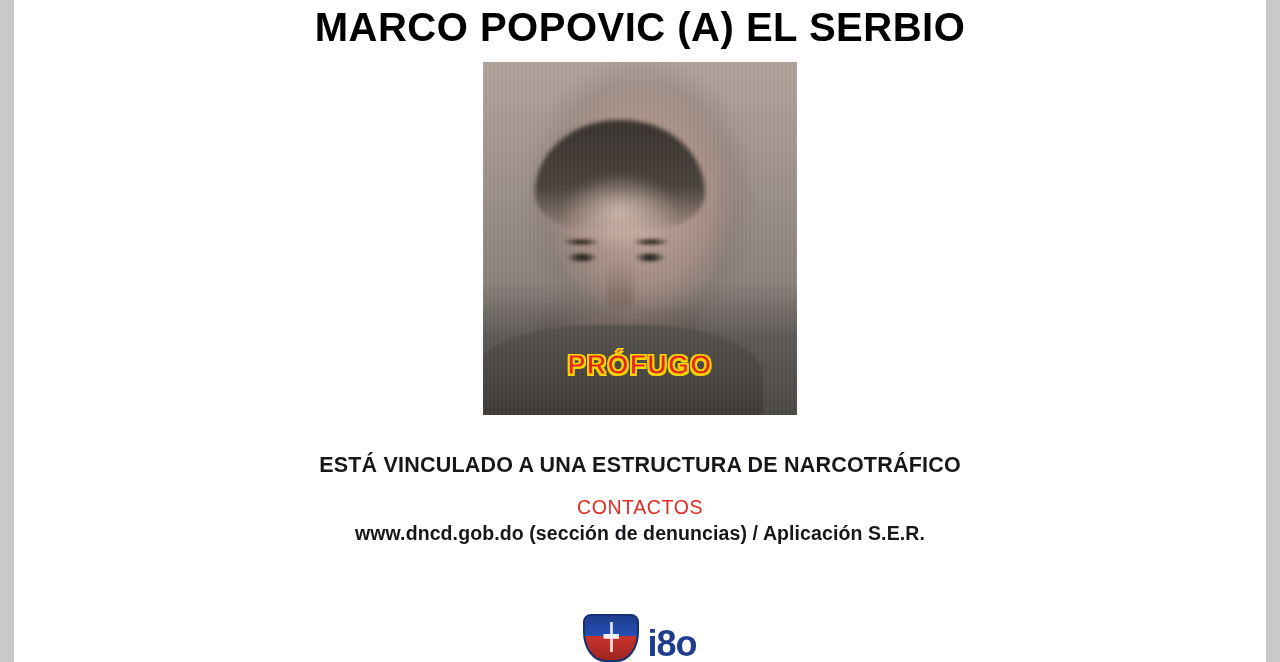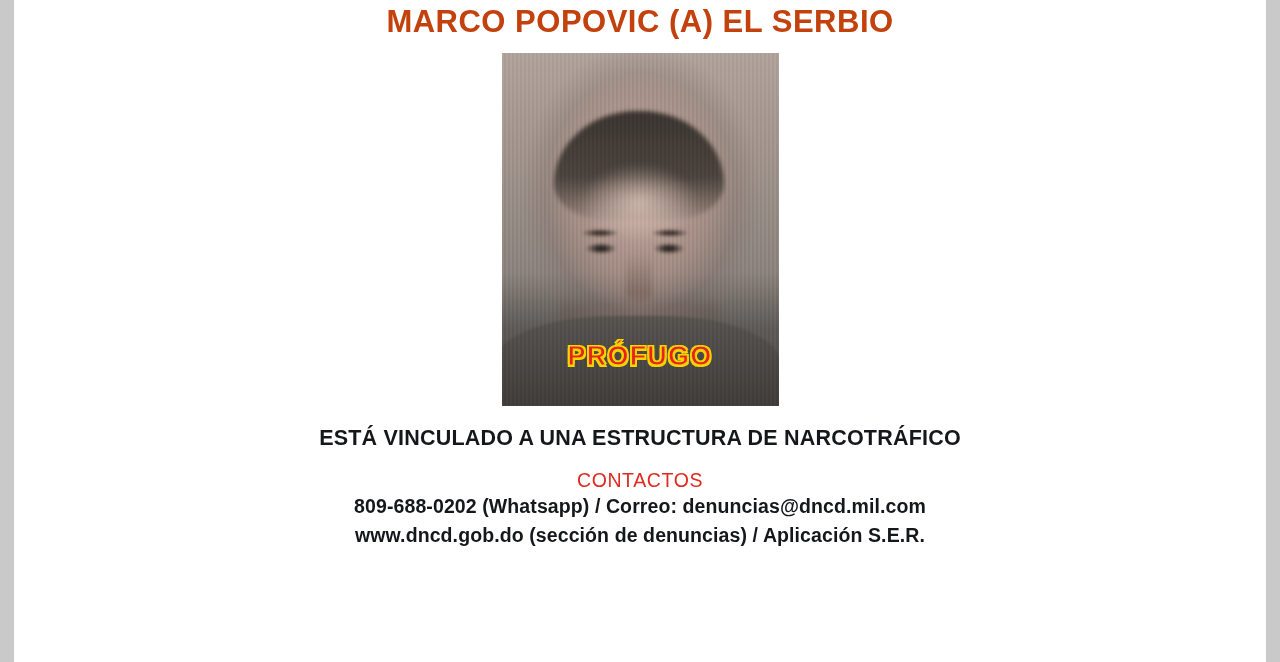--- a/index.html
+++ b/index.html
@@ -31,32 +31,32 @@
     top: 0;
     bottom: 0;
     width: 14px;
     background: #c9c9c9;
   }
   .gutter.left { left: 0; }
   .gutter.right { right: 0; }
 
   .headline {
     margin-top: 6px;
-    font-size: 31px;
+    font-size: 40px;
     font-weight: bold;
     letter-spacing: 0.5px;
-    color: #c2410c;
+    color: #000000;
     text-align: center;
     line-height: 1.05;
   }
 
   .photo-wrap {
     position: relative;
     margin-top: 14px;
-    width: 277px;
+    width: 314px;
     height: 353px;
     overflow: hidden;
     background: #0f172a;
   }
 
   
   .photo {
     position: absolute;
     inset: 0;
     background:
@@ -151,21 +151,21 @@
     color: #e8221e;
     -webkit-text-stroke: 1px #f5d400;
     text-shadow:
       -1.5px -1.5px 0 #f5d400,
        1.5px -1.5px 0 #f5d400,
       -1.5px  1.5px 0 #f5d400,
        1.5px  1.5px 0 #f5d400;
   }
 
   .charge {
-    margin-top: 18px;
+    margin-top: 36px;
     text-align: left;
     font-size: 21.5px;
     font-weight: bold;
     line-height: 1.35;
     color: #15171a;
     letter-spacing: 0.2px;
   }
   .charge .warn {
     color: #e12b22;
   }
@@ -250,17 +250,20 @@
     <div class="grain"></div>
     <div class="profugo">PRÓFUGO</div>
   </div>
 
   <div class="charge">
     <div>ESTÁ VINCULADO A UNA ESTRUCTURA DE NARCOTRÁFICO</div>
   </div>
 
   <div class="contacts-title">CONTACTOS</div>
 
-  <div class="contact-line">809-688-0202 (Whatsapp) / Correo: denuncias@dncd.mil.com</div>
   <div class="contact-line">www.dncd.gob.do (sección de denuncias) / Aplicación S.E.R.</div>
 
+  <div class="footer">
+    <div class="crest"></div>
+    <div class="anniversary">i8o</div>
+  </div>
 
 </div>
 
 </body></html>

